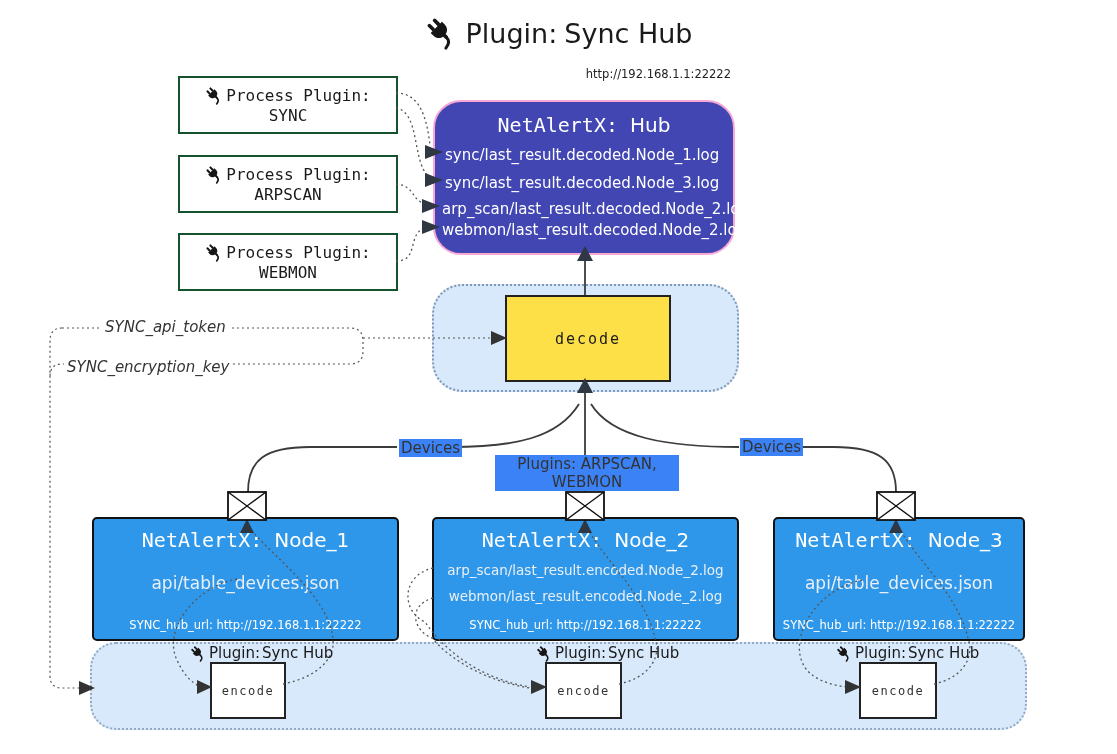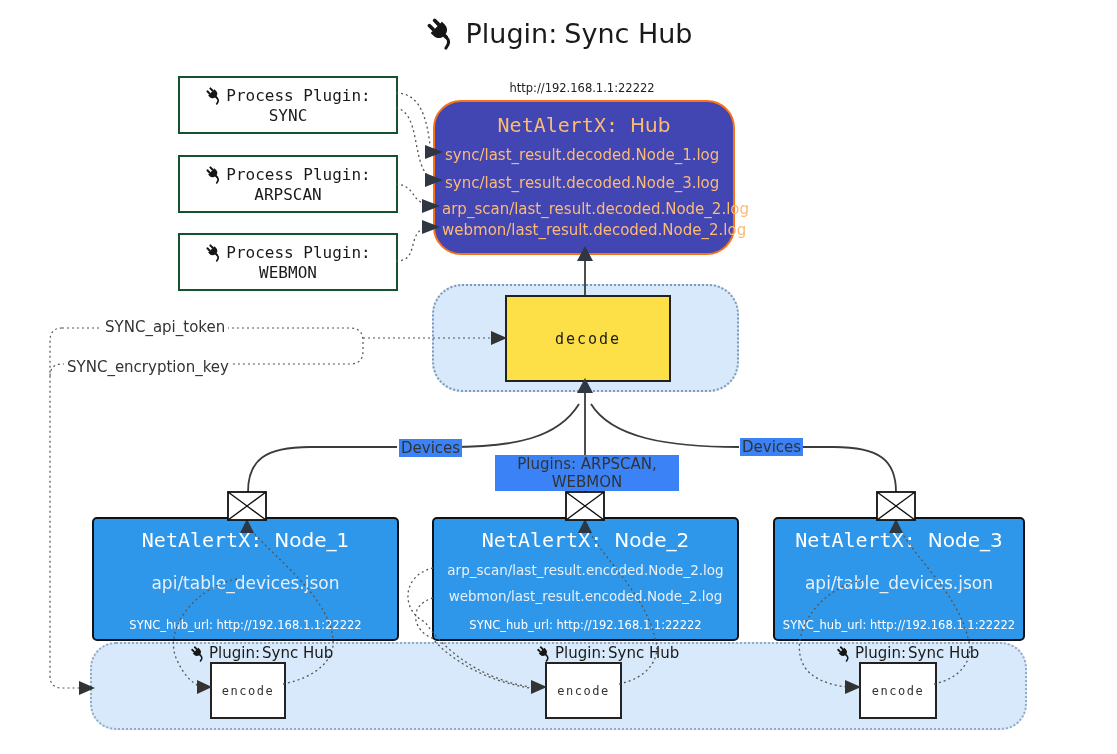--- a/index.html
+++ b/index.html
@@ -12,32 +12,32 @@
   .title{left:0;right:0;top:16px;display:flex;justify-content:center;align-items:center;gap:7px;
          font-size:27px;}
   .title .plug{width:34px;height:34px;}
   
   .pbox{left:178px;width:216px;height:54px;background:#fff;border:2px solid #14532d;
         display:flex;flex-direction:column;justify-content:center;align-items:center;}
   .pbox .l1{display:flex;align-items:center;gap:2px;font-size:16px;}
   .pbox .plug{width:19px;height:19px;}
   .pbox .l2{font-size:16px;margin-top:1px;}
   
-  .hub-url{left:433px;width:298px;top:81px;text-align:center;font-size:11.5px;color:#222;}
-  .hub{left:433px;top:100px;width:298px;height:151px;border:2px solid #f97316;border-radius:28px;
-       background:var(--hub-fill,#4146b3);color:#fdba74;}
+  .hub-url{left:433px;width:298px;top:67px;text-align:right;font-size:11.5px;color:#222;}
+  .hub{left:433px;top:100px;width:298px;height:151px;border:2px solid #f9a8d4;border-radius:28px;
+       background:var(--hub-fill,#4146b3);color:#ffffff;}
   .hub-title{position:absolute;top:11px;left:0;right:0;text-align:center;font-size:20px;}
   .hublog{position:absolute;left:10px;font-size:15px;white-space:nowrap;}
   
   .dec-wrap{left:432px;top:284px;width:303px;height:104px;background:var(--panel-fill,#d7e9fa);
             border:2px dotted #7f99b8;border-radius:30px;}
   .dec-box{left:505px;top:295px;width:162px;height:83px;background:#fde047;border:2px solid #222;
            display:flex;align-items:center;justify-content:center;font-size:15px;letter-spacing:2px;}
   
-  .keylab{font-size:15px;color:#333;background:#fff;padding:0 3px;z-index:6;}
+  .keylab{font-size:15px;color:#333;background:#fff;padding:0 3px;z-index:6;font-style:italic;}
   
   .edgelab{font-size:15px;color:#333;background:#3b82f6;padding:0 2px;z-index:6;}
   
   .node{top:517px;height:120px;border:2px solid #111;border-radius:5px;
         background:var(--node-fill,#2f97e9);color:#fff;}
   .node-title{position:absolute;top:9px;left:0;right:0;text-align:center;font-size:20px;}
   .nfile{position:absolute;left:0;right:0;text-align:center;color:#e9eff6;}
   .nurl{position:absolute;bottom:7px;left:0;right:0;text-align:center;font-size:11.5px;color:#fff;}
   
   .band{left:90px;top:642px;width:933px;height:84px;background:var(--panel-fill,#d7e9fa);

